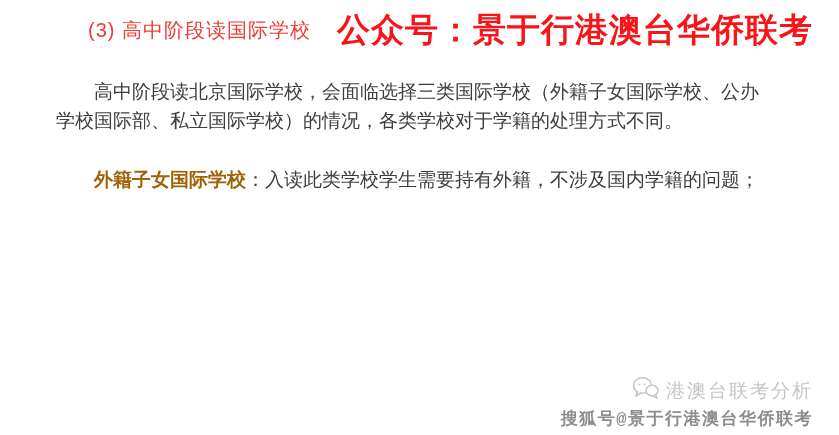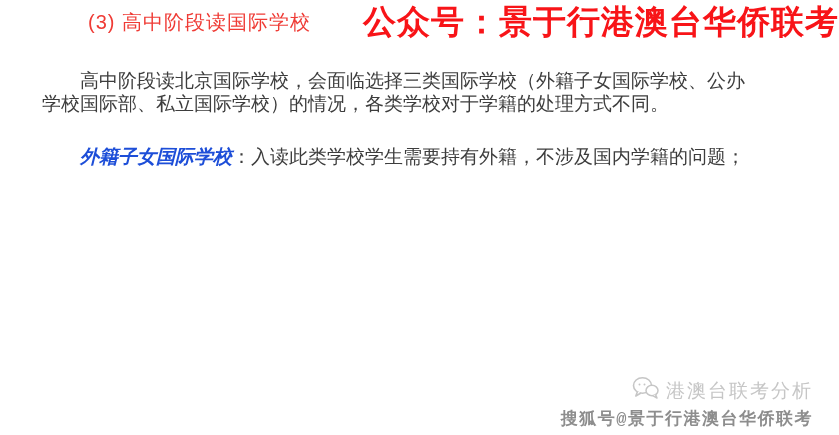--- a/index.html
+++ b/index.html
@@ -3,37 +3,36 @@
 <meta charset="utf-8">
 <style>
   html,body{margin:0;padding:0;}
   body{
     width:839px;height:435px;position:relative;overflow:hidden;
     background:#ffffff;
     font-family:"Liberation Sans","DejaVu Sans",sans-serif;
   }
   .header{
     display:flex;align-items:center;
-    padding:0 0 0 88px;
-    justify-content:space-between;
+    padding:8px 0 0 88px;
   }
   .section-title{
     font-size:20px;color:#ef3b35;letter-spacing:1px;white-space:nowrap;
   }
   .account-banner{
     font-size:33px;font-weight:700;color:#f81418;
     margin-left:26px;letter-spacing:1px;white-space:nowrap;
   }
   .content{
-    margin:24px 0 0 42px;width:714px;
-    font-size:19px;line-height:23px;color:#3d3d3d;
+    margin:24px 0 0 56px;width:714px;
+    font-size:19px;line-height:29px;color:#3d3d3d;
     letter-spacing:0;
   }
   .content p{margin:0 0 30px 0;text-indent:2em;}
-  .para-label{font-weight:700;color:#1d4ed8;font-style:italic;}
+  .para-label{font-weight:700;color:#a16207;}
   .watermark{
     position:absolute;right:26px;bottom:5px;text-align:right;
   }
   .wm-line1{
     display:flex;align-items:center;justify-content:flex-end;gap:7px;
     color:#c6c6c6;font-size:19px;letter-spacing:2px;
   }
   .wm-logo{flex:0 0 auto;display:inline-block;}
   .wm-line2{
     margin-top:2px;

